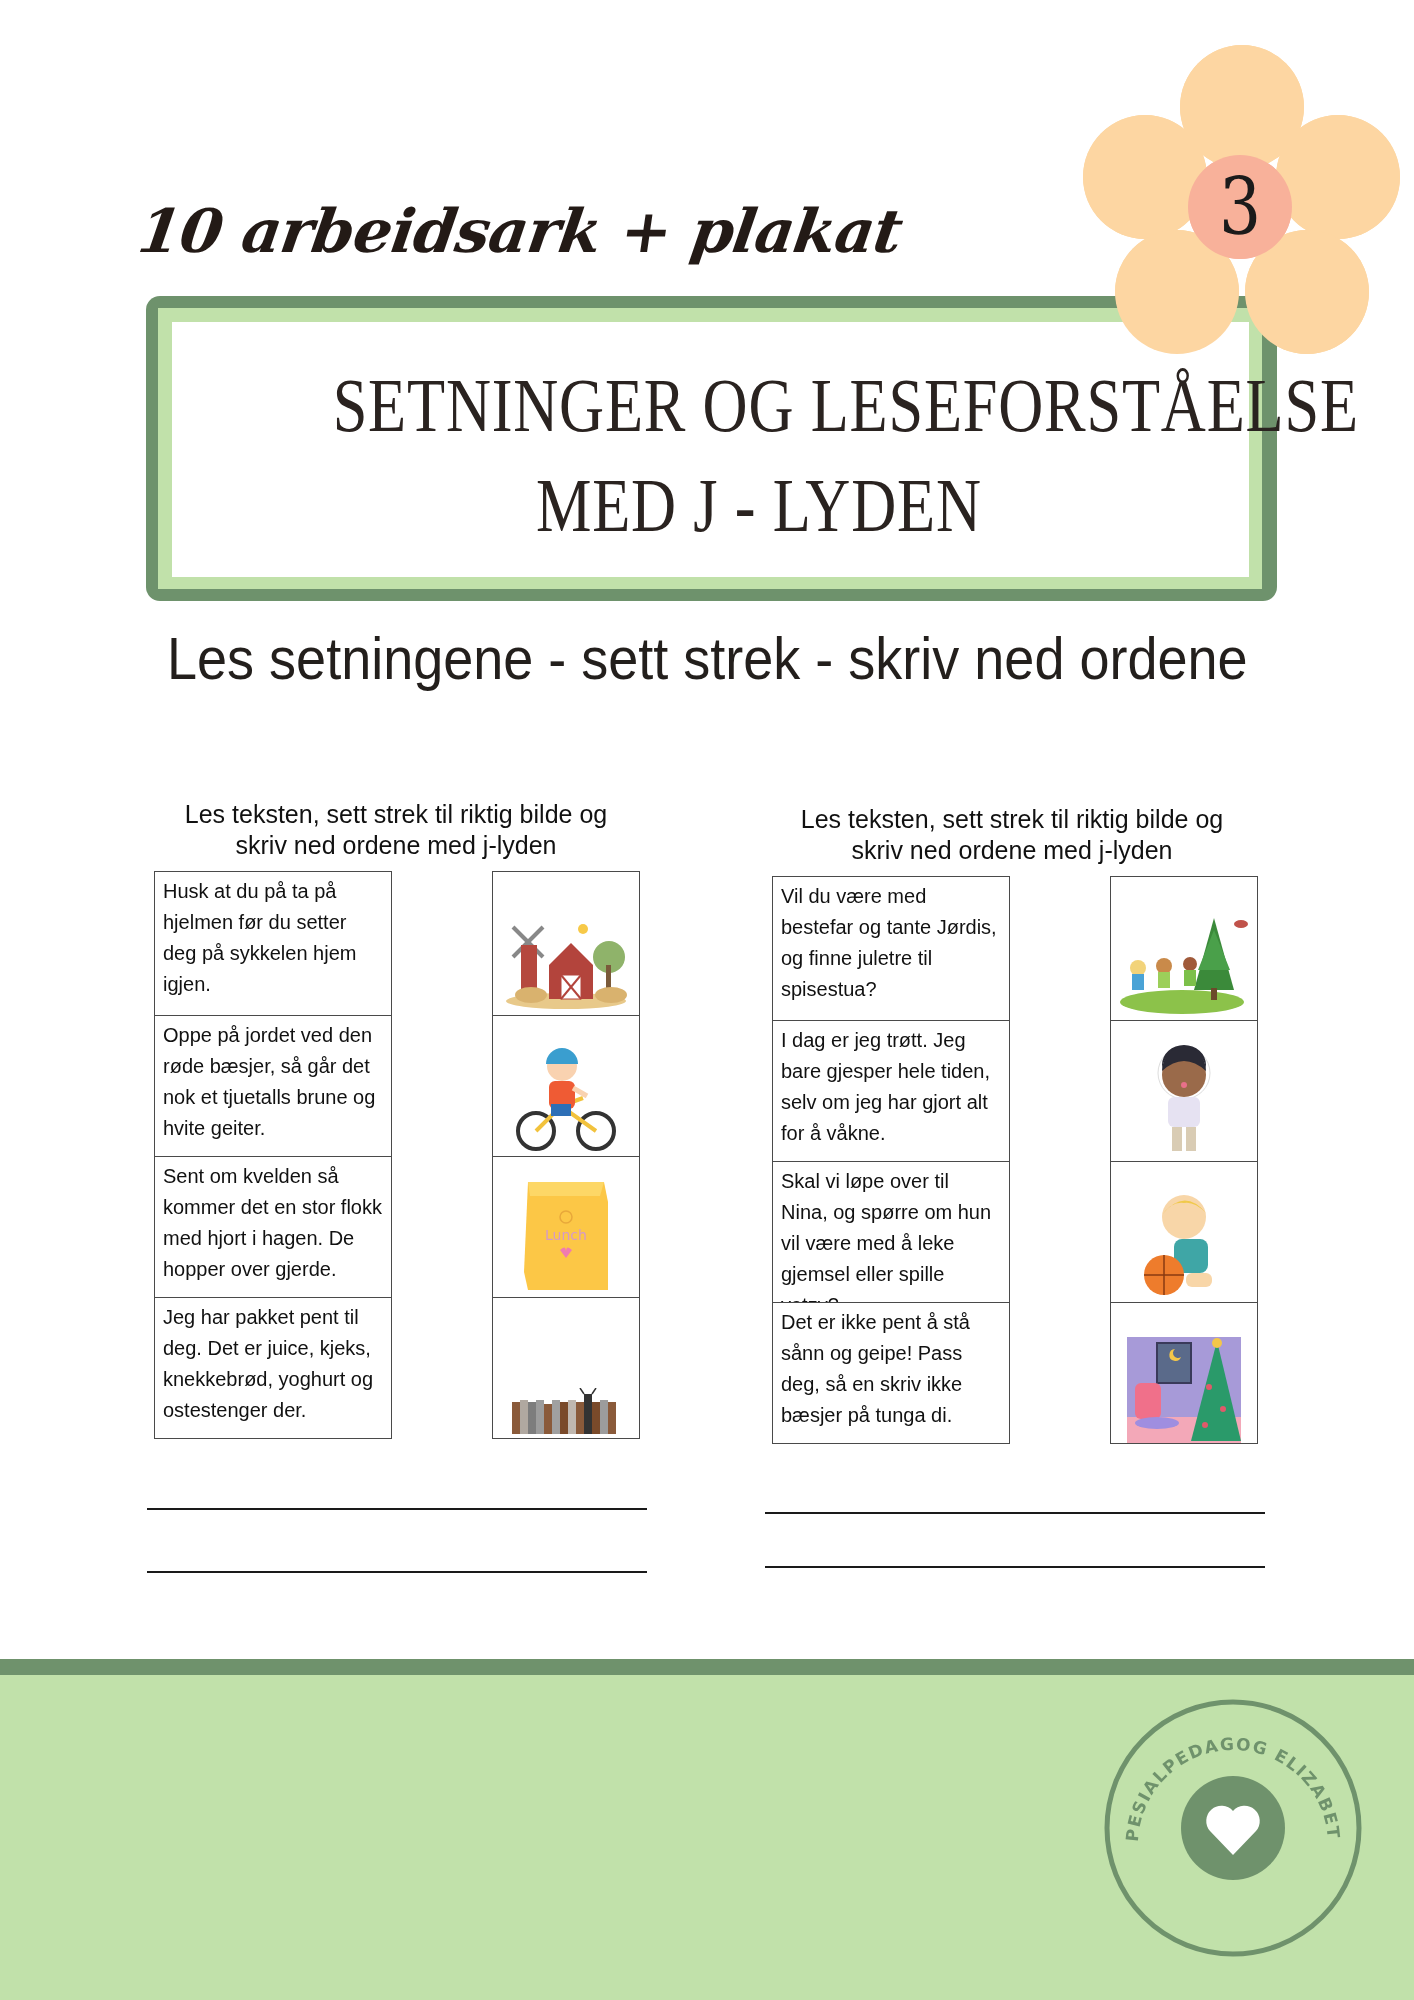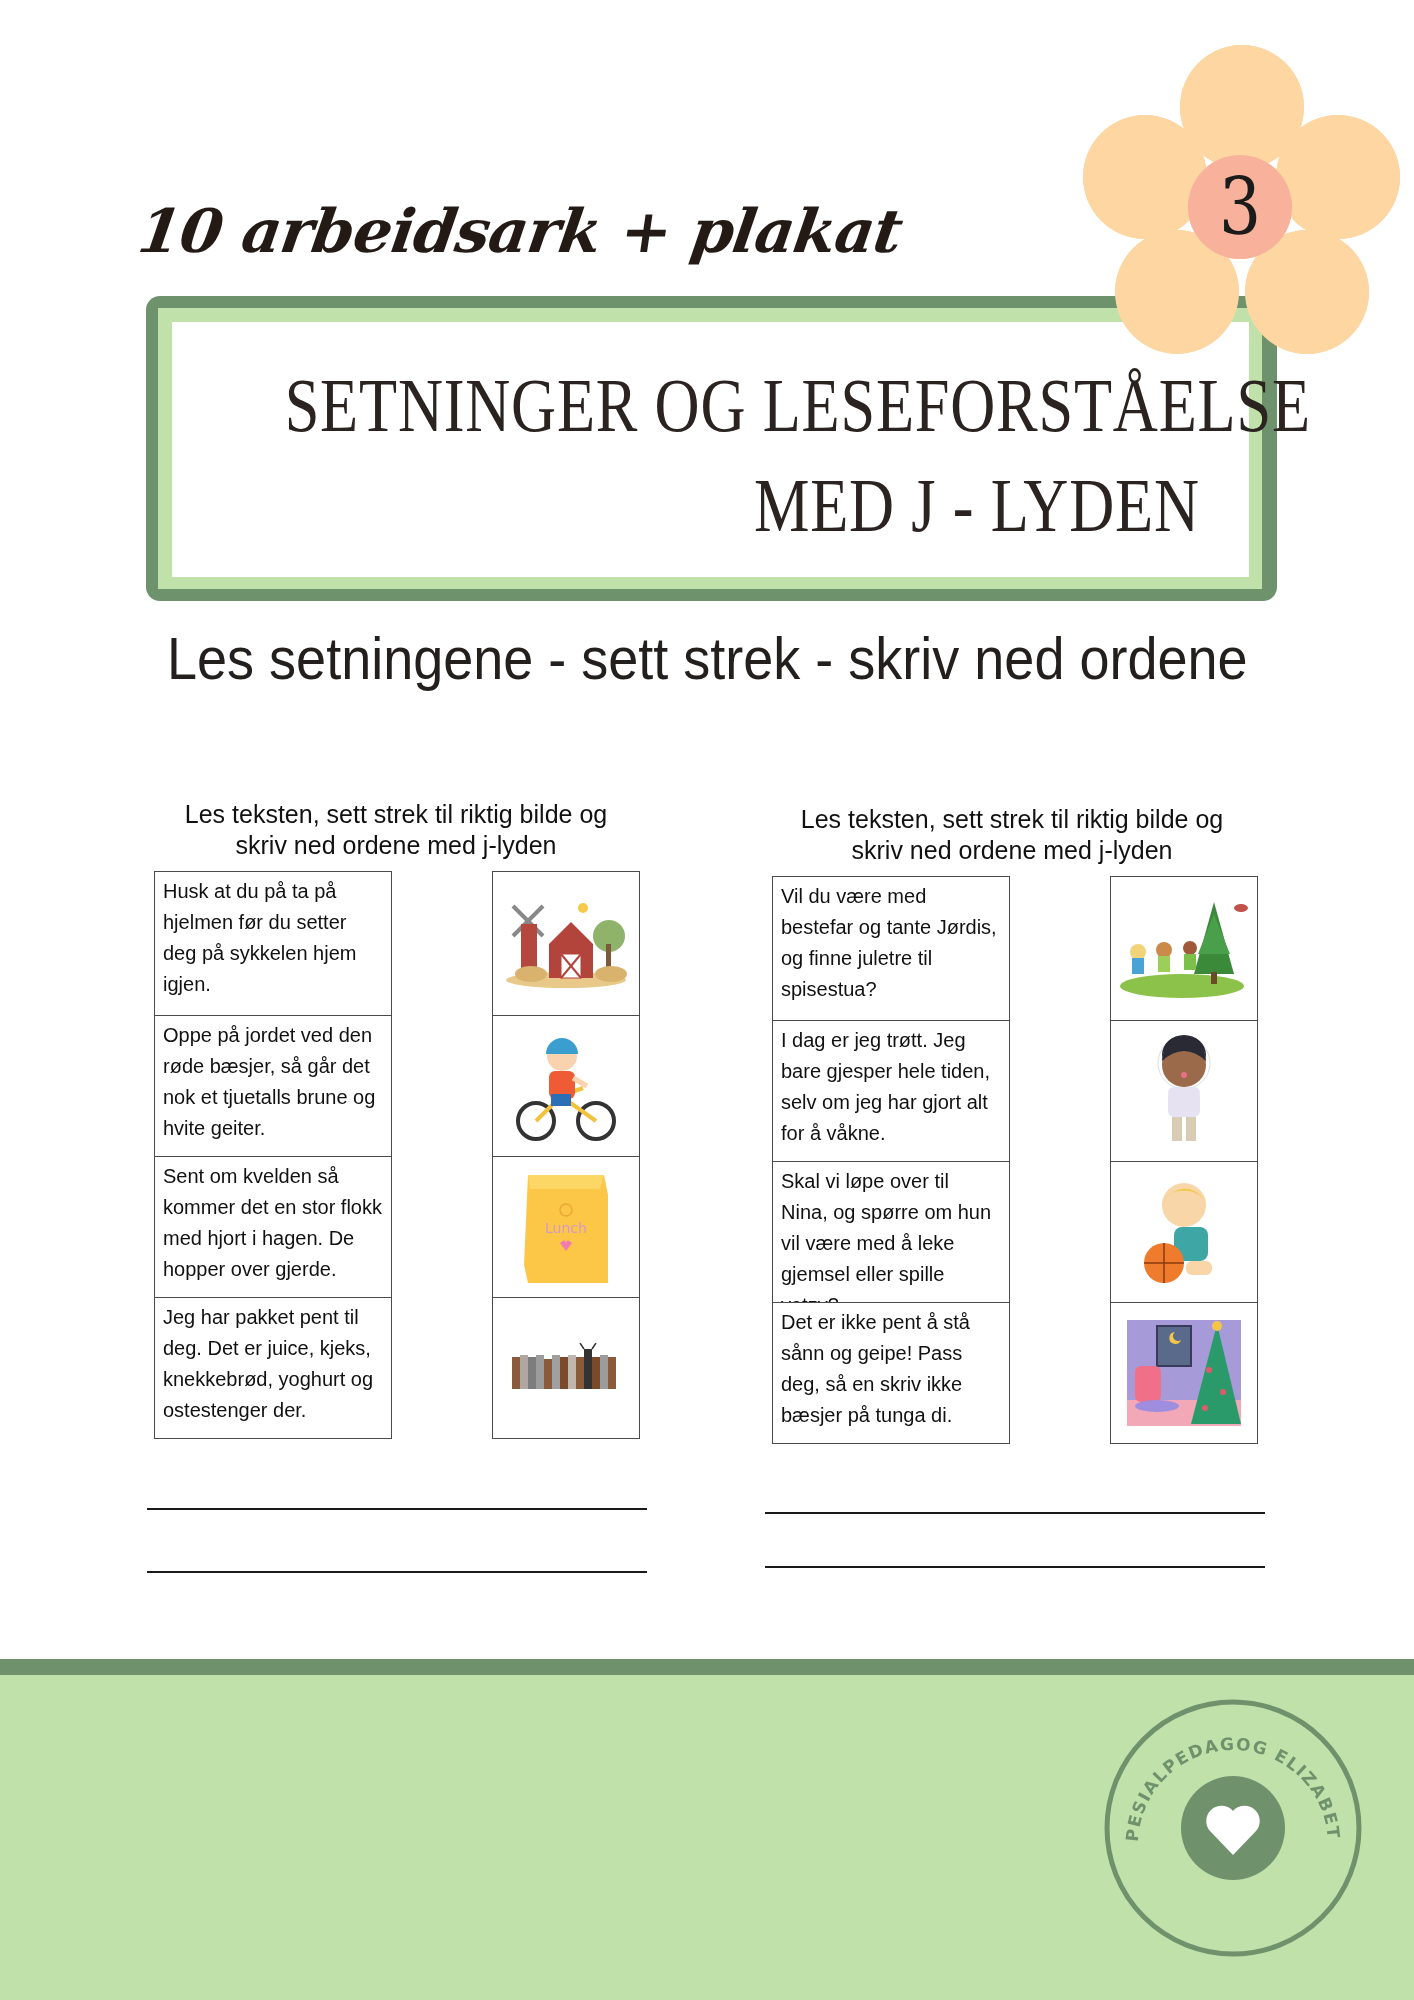--- a/index.html
+++ b/index.html
@@ -11,34 +11,34 @@
   .flower-center { position:absolute; left:1188px; top:155px; width:104px; height:104px; border-radius:50%; background:#f8b19a; }
   .flower-number { position:absolute; left:1188px; top:155px; width:104px; height:104px; line-height:104px; text-align:center; font-family:"DejaVu Serif", serif; font-weight:200; font-size:78px; color:#1b1b1b; transform:scaleX(0.85); }
 
   
   .script-title { position:absolute; left:144px; top:196px; font-family:"DejaVu Serif", serif; font-style:italic; font-weight:bold; font-size:60px; letter-spacing:-1px; color:#231a16; white-space:nowrap; transform-origin:left top; transform:scaleX(1.02) skewX(-8deg); }
 
   
   .tb-dark { position:absolute; left:146px; top:296px; width:1131px; height:305px; background:#6e926c; border-radius:14px; }
   .tb-light { position:absolute; left:158px; top:308px; width:1104px; height:281px; background:#c1e1aa; }
   .tb-white { position:absolute; left:172px; top:322px; width:1077px; height:255px; background:#ffffff; }
-  .title-line { position:absolute; left:172px; width:1077px; text-align:right; font-family:"Liberation Serif", serif; font-weight:normal; color:#2a2320; white-space:nowrap; }
+  .title-line { position:absolute; left:172px; width:1077px; text-align:center; font-family:"Liberation Serif", serif; font-weight:normal; color:#2a2320; white-space:nowrap;padding-left:48px; }
   .title-line span { display:inline-block; transform:scaleX(0.82); transform-origin:center; }
   .title-1 { top:362px; font-size:76px; letter-spacing:1px; }
   .title-2 { top:462px; font-size:76px; letter-spacing:1px; }
 
   
   .heading { position:absolute; left:0; width:1414px; top:624px; text-align:center; font-size:60px; color:#231f1c; white-space:nowrap; }
   .heading span { display:inline-block; transform:scaleX(0.9); }
 
   
   .instr { position:absolute; width:520px; text-align:center; font-size:25px; line-height:31px; color:#111; }
   .cell { position:absolute; box-sizing:border-box; border:1.5px solid #4a4a4a; background:#fff; }
   .text-cell { padding:4px 8px 0 8px; font-size:20px; line-height:31px; color:#111;margin-left:7px; }
-  .img-cell { display:flex; align-items:center; justify-content:center; }
+  .img-cell { display:flex; align-items:flex-end; justify-content:center; }
   .write-line { position:absolute; height:2px; background:#1a1a1a; }
 
   
   .footer-stripe { position:absolute; left:0; top:1659px; width:1414px; height:16px; background:#6f926c; }
   .footer-bg { position:absolute; left:0; top:1675px; width:1414px; height:325px; background:#c1e1aa; }
 </style>
 </head>
 <body>
 
 <div>

